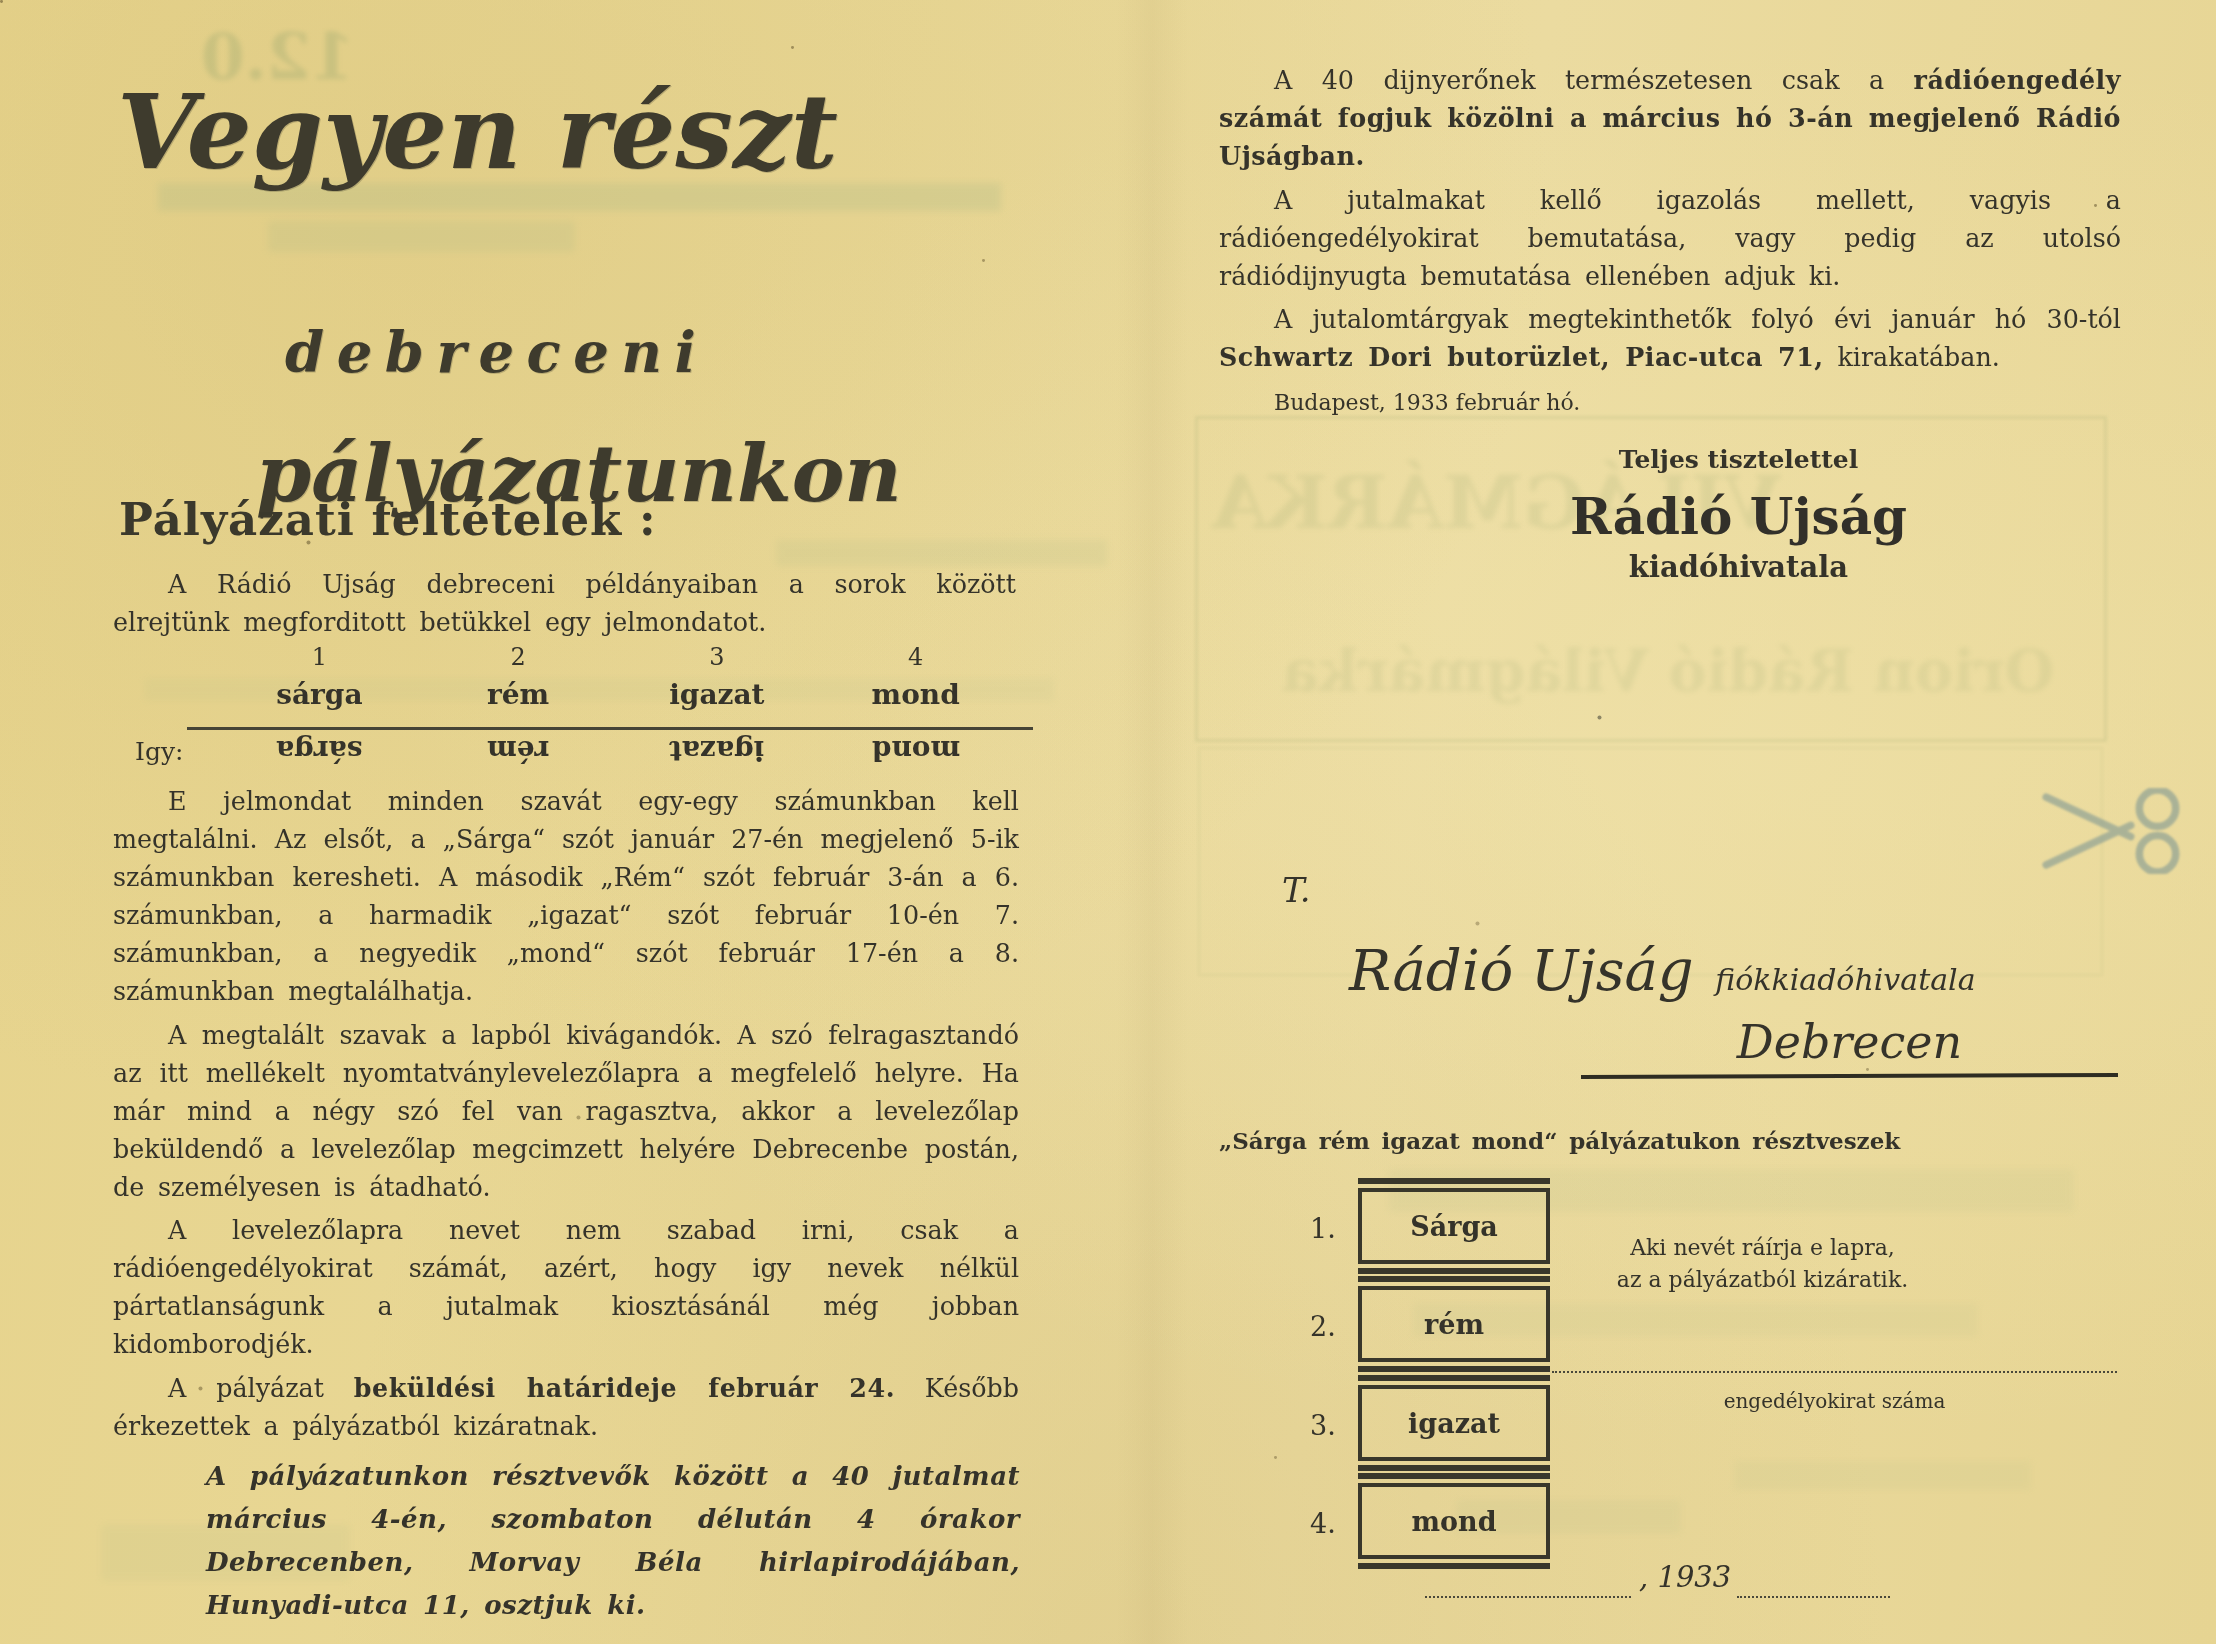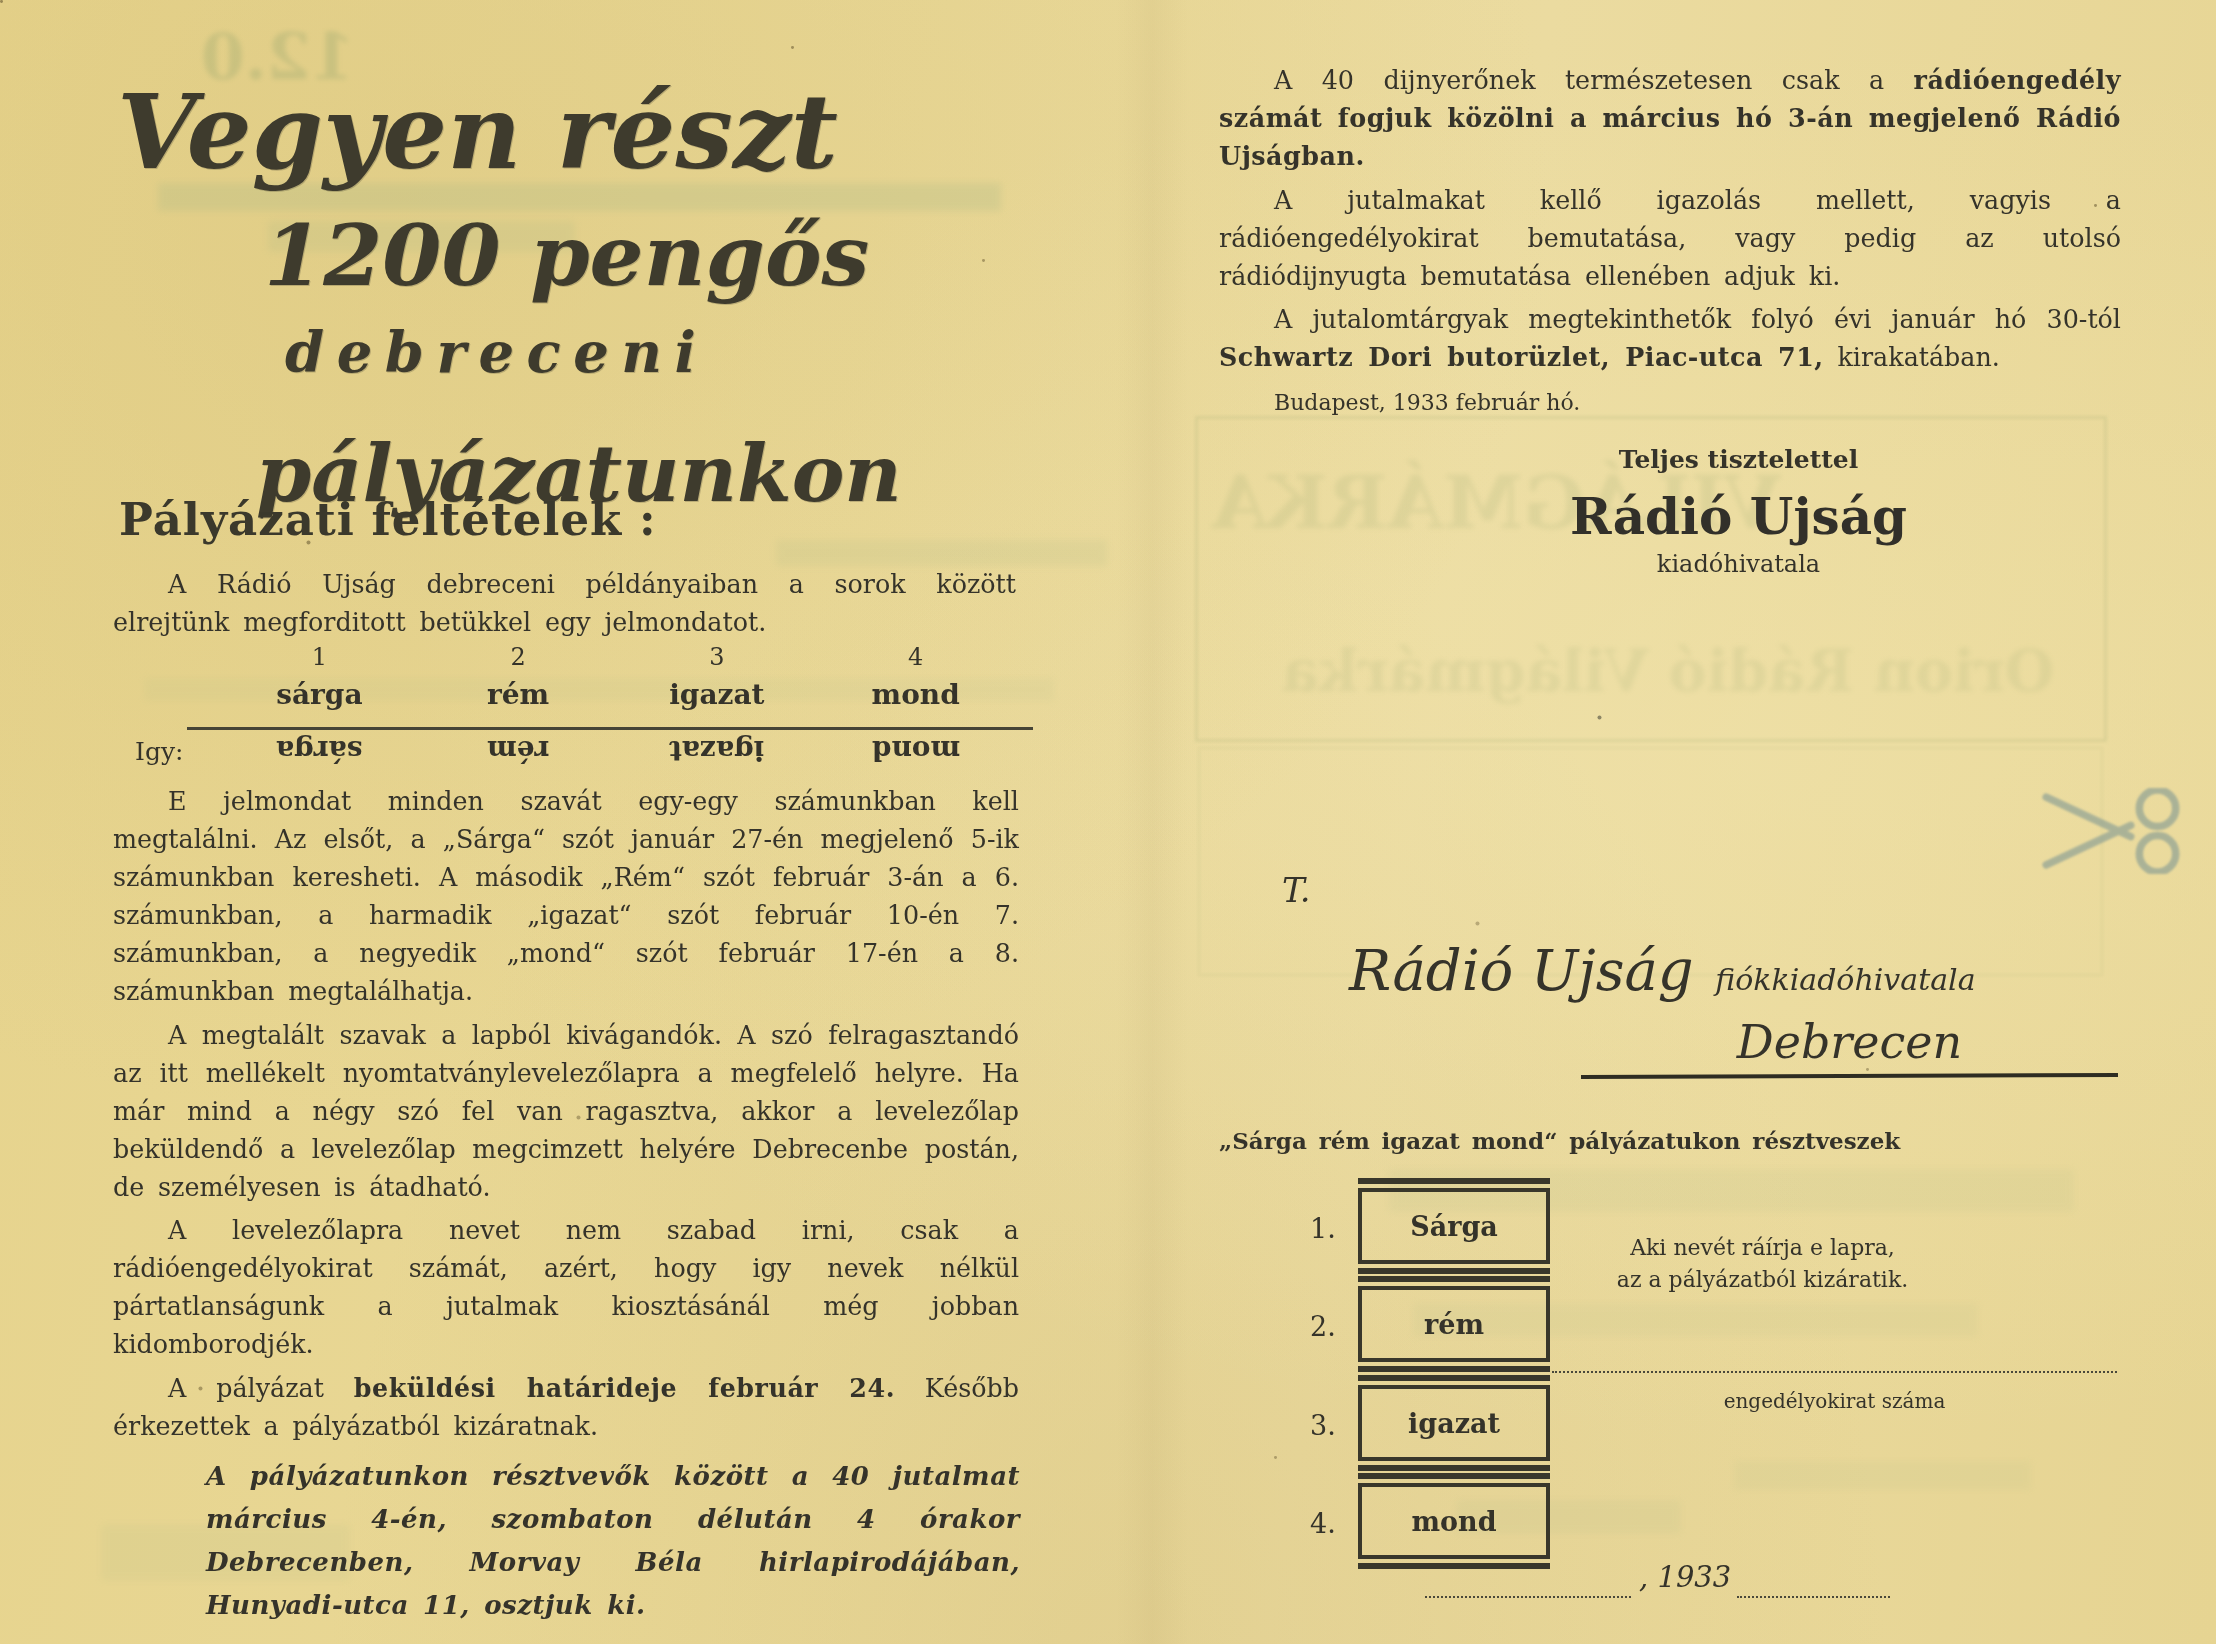--- a/index.html
+++ b/index.html
@@ -64,21 +64,21 @@
   .left-paras{left:113px;top:782px;}
   p.body{font-size:25.4px;line-height:38px;text-align:justify;text-indent:55px;margin:0 0 5.7px 0;color:#35332a;word-spacing:5.7px;}
   .bld{font-weight:bold;letter-spacing:0.5px;}
   .prize{margin:9.6px 0 0 93px;width:814px;font-weight:bold;font-size:26px;line-height:43px;text-align:justify;letter-spacing:0.5px;color:#35332a;word-spacing:4.8px;font-style:italic;}
   
   .right-paras{left:1219px;top:61px;width:902px;}
   .dateline{font-size:22px;margin:13.4px 0 0 0;text-indent:55px;color:#35332a;}
   .closing-block{width:455px;margin:30px 0 0 292px;text-align:center;color:#35332a;}
   .closing{font-size:25px;font-weight:bold;}
   .sig-name{font-size:50px;font-weight:bold;margin-top:13.4px;color:#32302a;}
-  .sig-role{font-size:24px;font-weight:normal;margin-top:3.8px;}
+  .sig-role{font-size:29px;font-weight:bold;margin-top:3.8px;}
   
   .scissors{position:absolute;left:2034px;top:788px;width:158px;height:86px;opacity:.5;filter:blur(1px);}
   
   .salutation{left:1282px;top:870px;font-size:34px;font-style:italic;}
   .office-line{left:1349px;top:938px;white-space:nowrap;}
   .office-name{font-size:56px;font-style:italic;color:#35332a;}
   .office-suffix{font-size:30px;font-style:italic;margin-left:21.6px;color:#35332a;}
   .city{left:1581px;top:1015px;width:537px;text-align:center;font-size:46px;font-style:italic;}
   .city-underline{position:absolute;left:1581px;top:1074px;width:537px;height:4.3px;background:#2e2c22;transform:rotate(-.2deg);}
   .participation{left:1219px;top:1127px;width:903px;font-size:23px;font-weight:bold;word-spacing:3.8px;white-space:nowrap;}
@@ -113,21 +113,20 @@
   <div class="gh-rect gh-rect2"></div>
   <div class="gh gh-brand">VILÁGMÁRKA</div>
   <div class="gh gh-brandline">Orion Rádió Világmárka</div>
   <div class="gh-bar gh-form1"></div>
   <div class="gh-bar gh-form2"></div>
   <div class="gh-bar gh-bottom1"></div>
   <div class="gh-bar gh-bottom2"></div>
   <div class="specks"></div>
 
   <div class="hl hl1">Vegyen részt</div>
-  <div class="hl hl2">1200 pengős</div>
   <div class="hl hl3">debreceni</div>
   <div class="hl hl4">pályázatunkon</div>
 
   <div class="txt intro">A Rádió Ujság debreceni példányaiban a sorok között elrejtünk megforditott betükkel egy jelmondatot.</div>
   <div class="txt section-heading">Pályázati feltételek :</div>
 
   <div class="word-table">
     <div class="wt-col">
       <div class="wt-num">1</div>
       <div class="wt-word">sárga</div>

